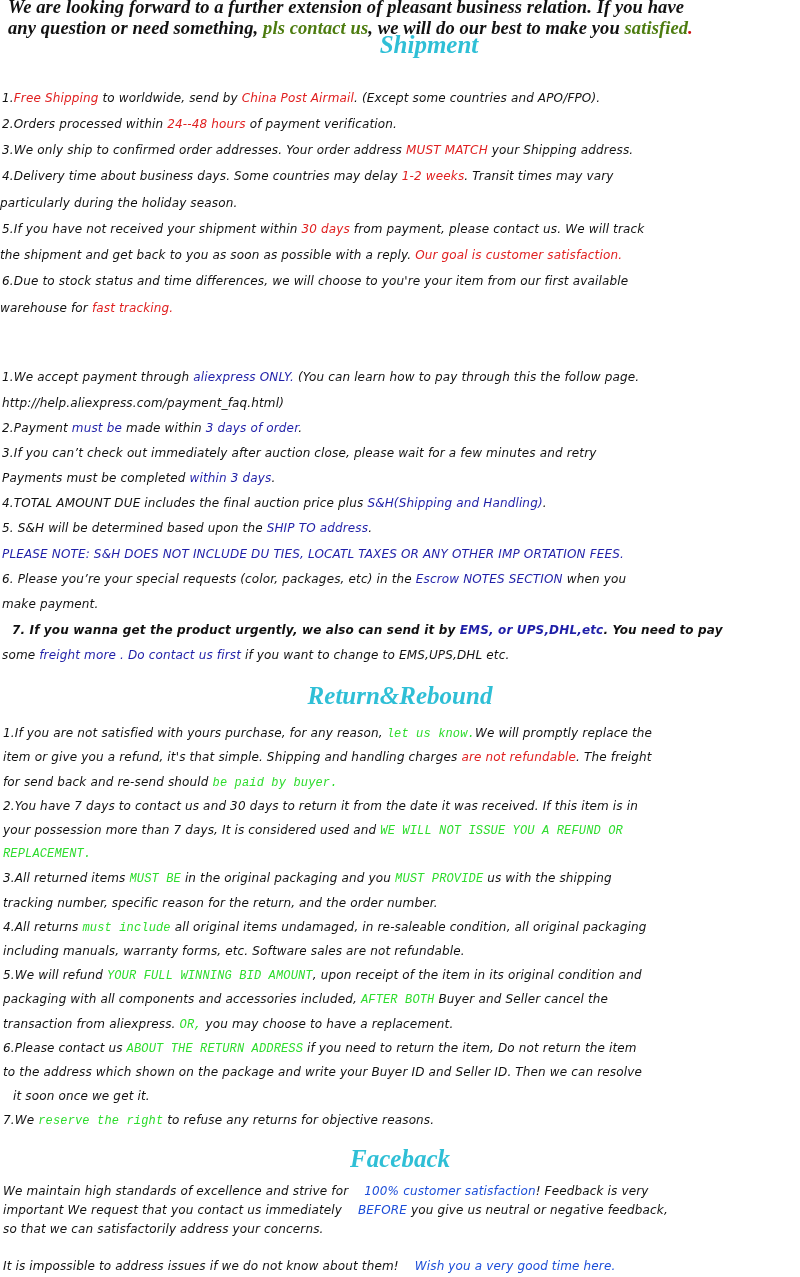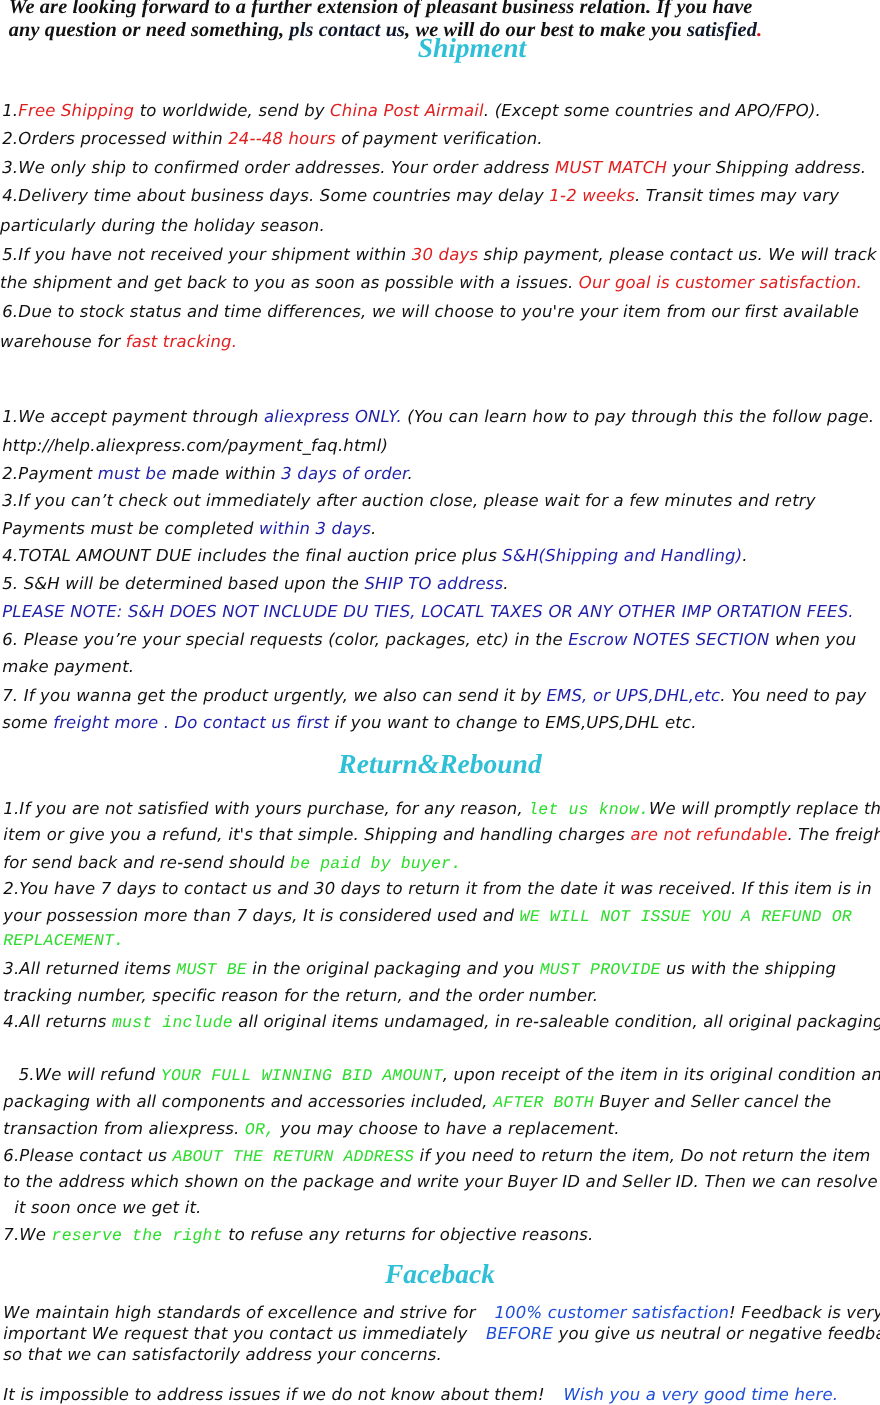--- a/index.html
+++ b/index.html
@@ -11,74 +11,75 @@
     font-size: 18.5px; line-height: 21px; color: #111111; letter-spacing: 0.1px;
   }
   .heading {
     position: absolute; left: 0; width: 800px; text-align: center;
     font-family: "Liberation Serif", serif; font-style: italic; font-weight: bold;
     font-size: 25px; color: #2fbfd6;
   }
   .line {
     position: absolute; white-space: nowrap;
     font-family: "DejaVu Sans", sans-serif; font-style: italic;
-    font-size: 15px; color: #111111; letter-spacing: 0.15px;
+    font-size: 12px; color: #111111; letter-spacing: 0.15px;
   }
   .red { color: #e02020; }
   .blue { color: #1f1fa8; }
   .green { color: #2ddc2d; font-family: Liberation Mono, monospace; }
-  .igreen { color: #0f172a; }
+  .igreen { color: #4d7c0f; }
   .magenta { color: #1d4ed8; margin-left: 12px; }
   .dot-red { color: #cc1111; }
 </style>
 </head>
 <body>
 
 <div class="page">
 
   <div class="intro">
     <div>We are looking forward to a further extension of pleasant business relation. If you have</div>
     <div><span>any question or need something, </span><span class="igreen">pls contact us</span><span>, we will do our best to make you </span><span class="igreen">satisfied</span><span class="dot-red">.</span></div>
   </div>
 
   <div class="heading" style="top:31px;padding-left:29px;">Shipment</div>
   <div class="line" style="left:2px; top:91px;"><span>1.</span><span class="red">Free Shipping</span><span> to worldwide, send by </span><span class="red">China Post Airmail</span><span>. (Except some countries and APO/FPO).</span></div>
   <div class="line" style="left:2px; top:117px;"><span>2.Orders processed within </span><span class="red">24--48 hours</span><span> of payment verification.</span></div>
   <div class="line" style="left:2px; top:143px;"><span>3.We only ship to confirmed order addresses. Your order address </span><span class="red">MUST MATCH</span><span> your Shipping address.</span></div>
   <div class="line" style="left:2px; top:169px;"><span>4.Delivery time about business days. Some countries may delay </span><span class="red">1-2 weeks</span><span>. Transit times may vary</span></div>
   <div class="line" style="left:0px; top:196px;">particularly during the holiday season.</div>
-  <div class="line" style="left:2px; top:222px;"><span>5.If you have not received your shipment within </span><span class="red">30 days</span><span> ship payment, please contact us. We will track</span></div>
-  <div class="line" style="left:0px; top:248px;"><span>the shipment and get back to you as soon as possible with a issues. </span><span class="red">Our goal is customer satisfaction.</span></div>
+  <div class="line" style="left:2px; top:222px;"><span>5.If you have not received your shipment within </span><span class="red">30 days</span><span> from payment, please contact us. We will track</span></div>
+  <div class="line" style="left:0px; top:248px;"><span>the shipment and get back to you as soon as possible with a reply. </span><span class="red">Our goal is customer satisfaction.</span></div>
   <div class="line" style="left:2px; top:274px;">6.Due to stock status and time differences, we will choose to you're your item from our first available</div>
   <div class="line" style="left:0px; top:301px;"><span> warehouse for </span><span class="red">fast tracking.</span></div>
 
   <div class="line" style="left:2px; top:370px;"><span>1.We accept payment through </span><span class="blue">aliexpress ONLY.</span><span> (You can learn how to pay through this the follow page.</span></div>
   <div class="line" style="left:2px; top:396px;">http://help.aliexpress.com/payment_faq.html)</div>
   <div class="line" style="left:2px; top:421px;"><span>2.Payment </span><span class="blue">must be</span><span> made within </span><span class="blue">3 days of order</span><span>.</span></div>
   <div class="line" style="left:2px; top:446px;">3.If you can’t check out immediately after auction close, please wait for a few minutes and retry</div>
   <div class="line" style="left:2px; top:471px;"><span>Payments must be completed </span><span class="blue">within 3 days</span><span>.</span></div>
   <div class="line" style="left:2px; top:496px;"><span>4.TOTAL AMOUNT DUE includes the final auction price plus </span><span class="blue">S&amp;H(Shipping and Handling)</span><span>.</span></div>
   <div class="line" style="left:2px; top:521px;"><span>5. S&amp;H will be determined based upon the </span><span class="blue">SHIP TO address</span><span>.</span></div>
   <div class="line blue" style="left:2px; top:547px;">PLEASE NOTE: S&amp;H DOES NOT INCLUDE DU TIES, LOCATL TAXES OR ANY OTHER IMP ORTATION FEES.</div>
   <div class="line" style="left:2px; top:572px;"><span>6. Please you’re your special requests (color, packages, etc) in the </span><span class="blue">Escrow NOTES SECTION</span><span> when you</span></div>
   <div class="line" style="left:2px; top:597px;">make payment.</div>
-  <div class="line" style="left:2px; top:623px;"><span>7. If you wanna get the product urgently, we also can send it by </span><span class="blue">EMS, or UPS,DHL,etc</span><span>. You need to pay</span></div>
+  <div class="line" style="left:12px; top:623px;font-weight:bold;"><span>7. If you wanna get the product urgently, we also can send it by </span><span class="blue">EMS, or UPS,DHL,etc</span><span>. You need to pay</span></div>
   <div class="line" style="left:2px; top:648px;"><span>some </span><span class="blue">freight more . Do contact us first</span><span> if you want to change to EMS,UPS,DHL etc.</span></div>
 
   <div class="heading" style="top:682px;">Return&amp;Rebound</div>
   <div class="line" style="left:3px; top:726px;"><span>1.If you are not satisfied with yours purchase, for any reason, </span><span class="green">let us know.</span><span>We will promptly replace the</span></div>
   <div class="line" style="left:3px; top:750px;"><span>item or give you a refund, it's that simple. Shipping and handling charges </span><span class="red">are not refundable</span><span>. The freight</span></div>
   <div class="line" style="left:3px; top:775px;"><span>for send back and re-send should </span><span class="green">be paid by buyer.</span></div>
   <div class="line" style="left:3px; top:799px;">2.You have 7 days to contact us and 30 days to return it from the date it was received. If this item is in</div>
   <div class="line" style="left:3px; top:823px;"><span>your possession more than 7 days, It is considered used and </span><span class="green">WE WILL NOT ISSUE YOU A REFUND OR</span></div>
   <div class="line green" style="left:3px; top:847px;">REPLACEMENT.</div>
   <div class="line" style="left:3px; top:871px;"><span>3.All returned items </span><span class="green">MUST BE</span><span> in the original packaging and you </span><span class="green">MUST PROVIDE</span><span> us with the shipping</span></div>
   <div class="line" style="left:3px; top:896px;">tracking number, specific reason for the return, and the order number.</div>
   <div class="line" style="left:3px; top:920px;"><span>4.All returns </span><span class="green">must include</span><span> all original items undamaged, in re-saleable condition, all original packaging</span></div>
-  <div class="line" style="left:17px; top:968px;"><span>5.We will refund </span><span class="green">YOUR FULL WINNING BID AMOUNT</span><span>, upon receipt of the item in its original condition and</span></div>
+  <div class="line" style="left:3px; top:944px;">including manuals, warranty forms, etc. Software sales are not refundable.</div>
+  <div class="line" style="left:3px; top:968px;"><span>5.We will refund </span><span class="green">YOUR FULL WINNING BID AMOUNT</span><span>, upon receipt of the item in its original condition and</span></div>
   <div class="line" style="left:3px; top:992px;"><span>packaging with all components and accessories included, </span><span class="green">AFTER BOTH</span><span> Buyer and Seller cancel the</span></div>
   <div class="line" style="left:3px; top:1017px;"><span>transaction from aliexpress. </span><span class="green">OR,</span><span> you may choose to have a replacement.</span></div>
   <div class="line" style="left:3px; top:1041px;"><span>6.Please contact us </span><span class="green">ABOUT THE RETURN ADDRESS</span><span> if you need to return the item, Do not return the item</span></div>
   <div class="line" style="left:3px; top:1065px;">to the address which shown on the package and write your Buyer ID and Seller ID. Then we can resolve</div>
   <div class="line" style="left:3px; top:1089px;margin-left:10px;">it soon once we get it.</div>
   <div class="line" style="left:3px; top:1113px;"><span>7.We </span><span class="green">reserve the right</span><span> to refuse any returns for objective reasons.</span></div>
 
   <div class="heading" style="top:1145px;">Faceback</div>
   <div class="line" style="left:3px; top:1184px;"><span>We maintain high standards of excellence and strive for </span><span class="magenta">100% customer satisfaction</span><span>! Feedback is very</span></div>
   <div class="line" style="left:3px; top:1203px;"><span>important We request that you contact us immediately </span><span class="magenta">BEFORE</span><span> you give us neutral or negative feedback,</span></div>

